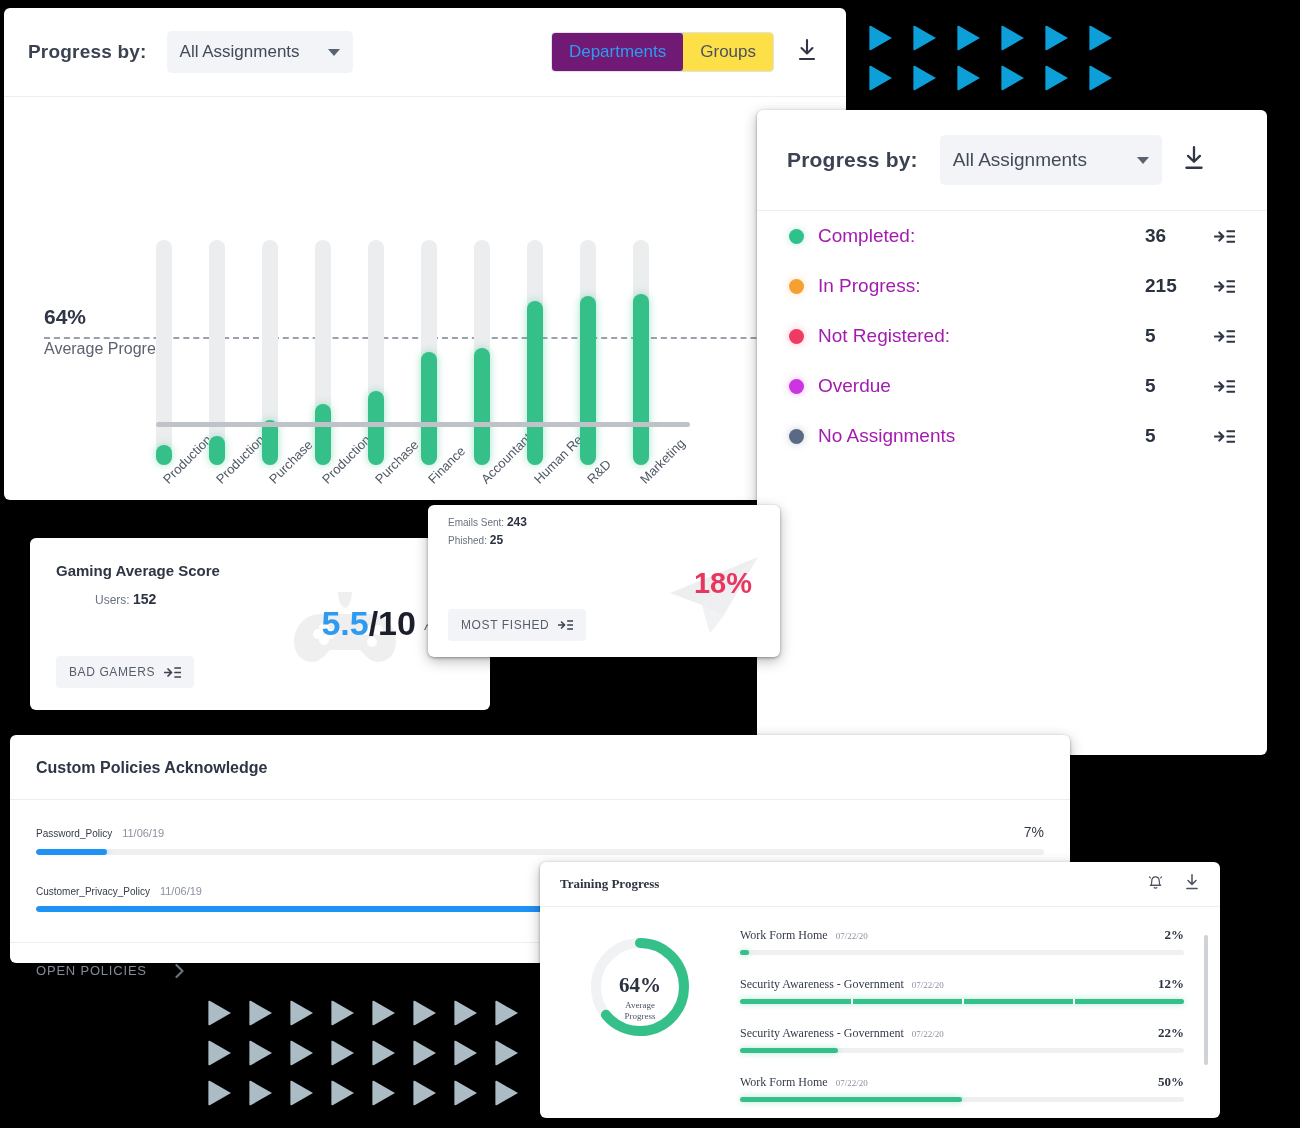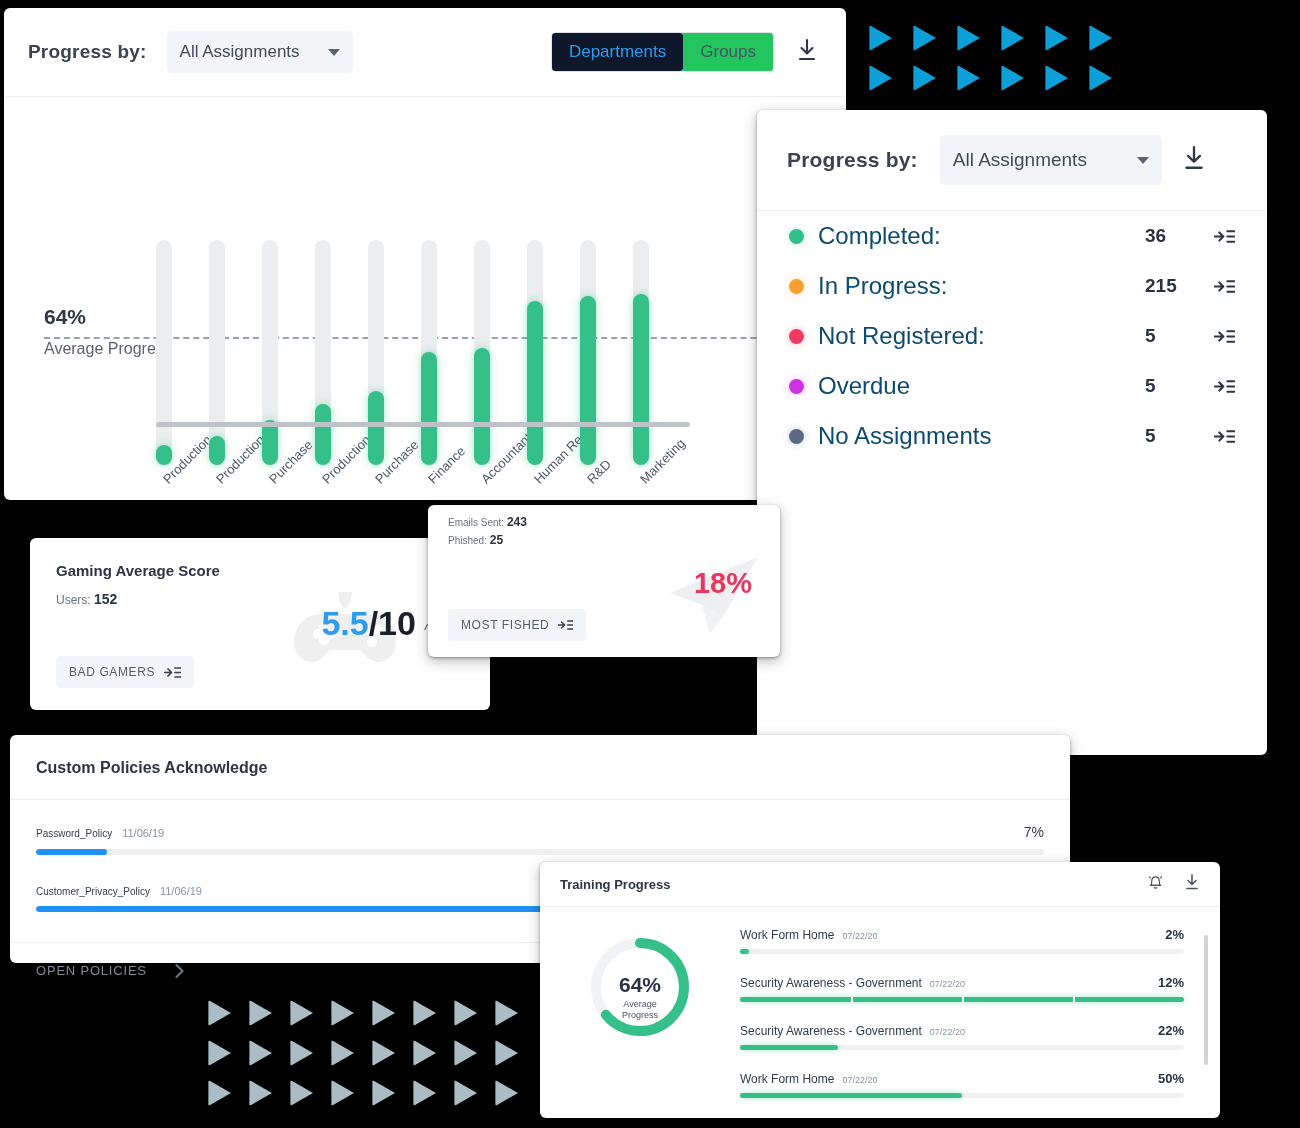--- a/index.html
+++ b/index.html
@@ -45,24 +45,24 @@
     margin-left: auto; width: 0; height: 0;
     border-left: 6px solid transparent; border-right: 6px solid transparent;
     border-top: 7px solid #5a6272;
   }
   .seg-group {
     margin-left: auto; display: flex;
     border: 1px solid #dfe3e8; border-radius: 4px; overflow: hidden; height: 40px;
   }
   .seg {
     display: flex; align-items: center; padding: 0 17px;
-    font-size: 17px; color: #4a5160; background: #22c55e;
+    font-size: 17px; color: #4a5160; background: #fde047;
   }
   .seg.active {
-    color: #2e9bf0; background: #0f172a;
+    color: #2e9bf0; background: #701a75;
     border: 1px solid #8ec9f7; margin: -1px; border-radius: 4px;
   }
   .dl-icon { margin-left: 22px; margin-right: 4px; }
 
   .chart-area { position: relative; height: 403px; overflow: hidden; }
   .avg-label {
     position: absolute; left: 40px; top: 208px; font-size: 21px;
     font-weight: bold; color: #2f3746;
   }
   .avg-sub { position: absolute; left: 40px; top: 243px; font-size: 16px; color: #5b6271; }
@@ -106,31 +106,31 @@
   .donut-num { font-size: 42px; font-weight: bold; color: #2b3241; letter-spacing: .5px; }
   .donut-unit { font-size: 17px; color: #4b5260; margin-top: 3px; }
 
   .legend { padding: 0 32px; }
   .legend-row {
     display: flex; align-items: center; height: 50px;
   }
   .legend-dot {
     width: 15px; height: 15px; border-radius: 50%; margin-right: 14px; flex: none;
   }
-  .legend-name { font-size: 24px; color: #0c4a6e; }
+  .legend-name { font-size: 19px; color: #a21caf; }
   .legend-val {
     margin-left: auto; font-size: 19px; font-weight: bold; color: #2c3340;
     width: 56px; text-align: left;
   }
   .legend-act { width: 34px; display: flex; justify-content: flex-end; }
 
   
   #gaming-card { left: 30px; top: 538px; width: 460px; height: 172px; }
   .g-title { font-size: 15px; font-weight: bold; color: #2e3544; padding: 24px 26px 0; }
-  .g-users { font-size: 12px; color: #6a7180; padding: 12px 26px 0; }
+  .g-users { font-size: 12px; color: #6a7180; padding: 12px 26px 0; margin-left: 39px; }
   .g-users b { color: #2b3240; font-size: 14px; }
   .g-score {
     position: absolute; right: 34px; top: 66px;
     font-size: 34px; font-weight: bold; color: #1a1f2b; white-space: nowrap;
   }
   .g-score .blue { color: #2e9bf0; }
   .g-delta { font-size: 15px; font-weight: normal; color: #555c6a; margin-left: 8px; }
   .pill-btn {
     display: inline-flex; align-items: center; gap: 9px;
     background: #f2f4f7; border-radius: 4px; padding: 9px 13px;
@@ -166,21 +166,21 @@
     height: 6px; background: #eef0f2; border-radius: 3px; margin-top: 9px; overflow: hidden;
   }
   .cp-fill { height: 6px; background: #1f92f5; border-radius: 3px; box-shadow: 0 0 7px rgba(31,146,245,.4); }
   .cp-footer { border-top: 1px solid #eceef1; padding: 18px 26px; }
   .cp-open {
     display: inline-flex; align-items: center; gap: 28px;
     font-size: 13px; color: #838a96; letter-spacing: .8px;
   }
 
   
-  #training-card { left: 540px; top: 862px; width: 680px; height: 256px; }
+  #training-card { left: 540px; top: 862px; width: 680px; height: 256px; font-family: Liberation Serif, serif; }
   .tp-head { height: 44px; display: flex; align-items: center; padding: 0 20px; }
   .tp-title { font-size: 13px; font-weight: bold; color: #2e3544; }
   .tp-icons { margin-left: auto; display: flex; align-items: center; gap: 20px; }
   .tp-body { display: flex; padding: 14px 0 0; position: relative; }
   .tp-donut { width: 200px; display: flex; justify-content: center; align-items: flex-start; padding-top: 12px; position: relative; }
   .tp-donut-center {
     position: absolute; left: 0; right: 0; top: 52px; text-align: center;
   }
   .tp-dn { font-size: 21px; font-weight: bold; color: #2b3241; }
   .tp-ds { font-size: 9px; color: #4b5260; line-height: 11px; margin-top: 2px; }

